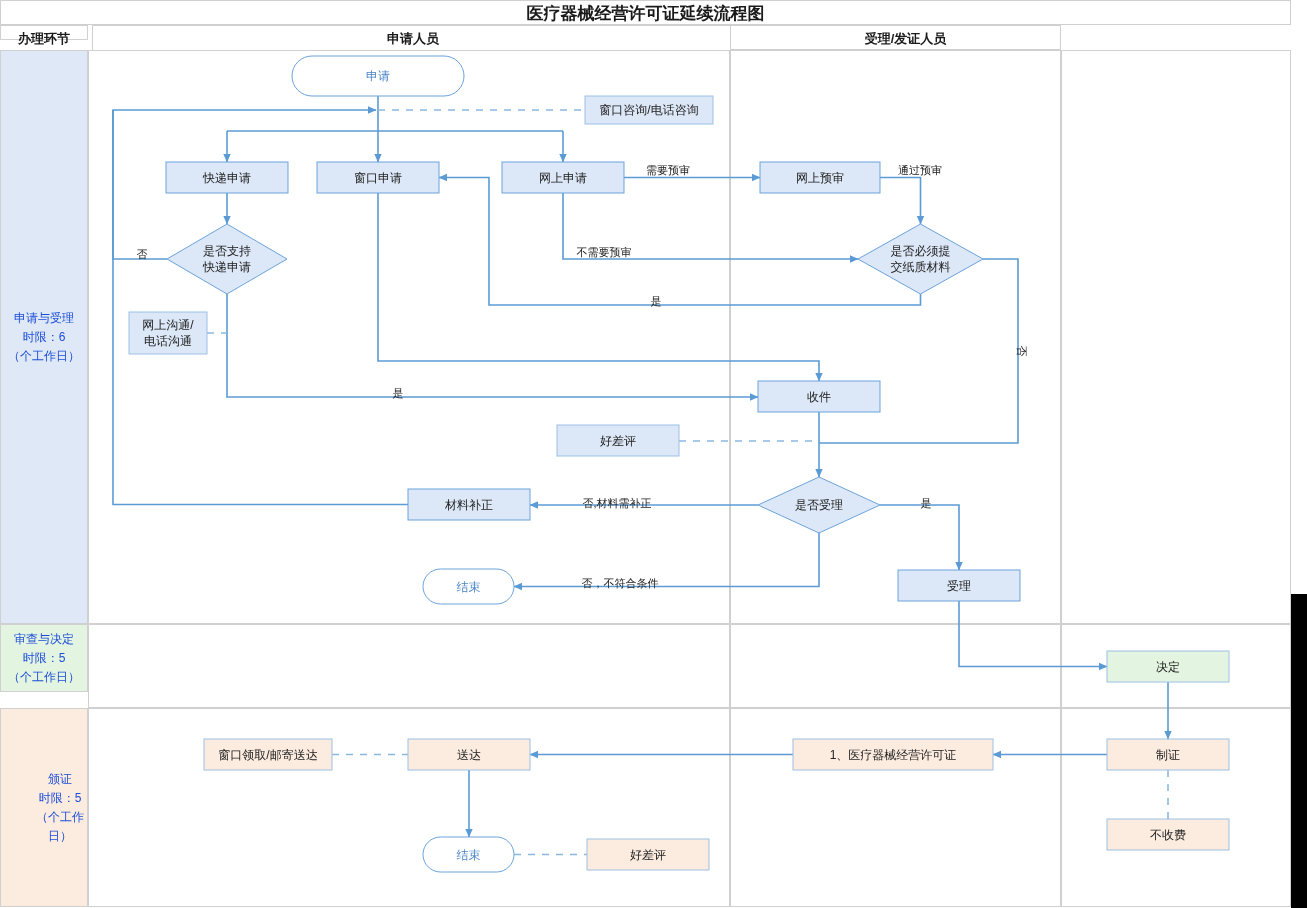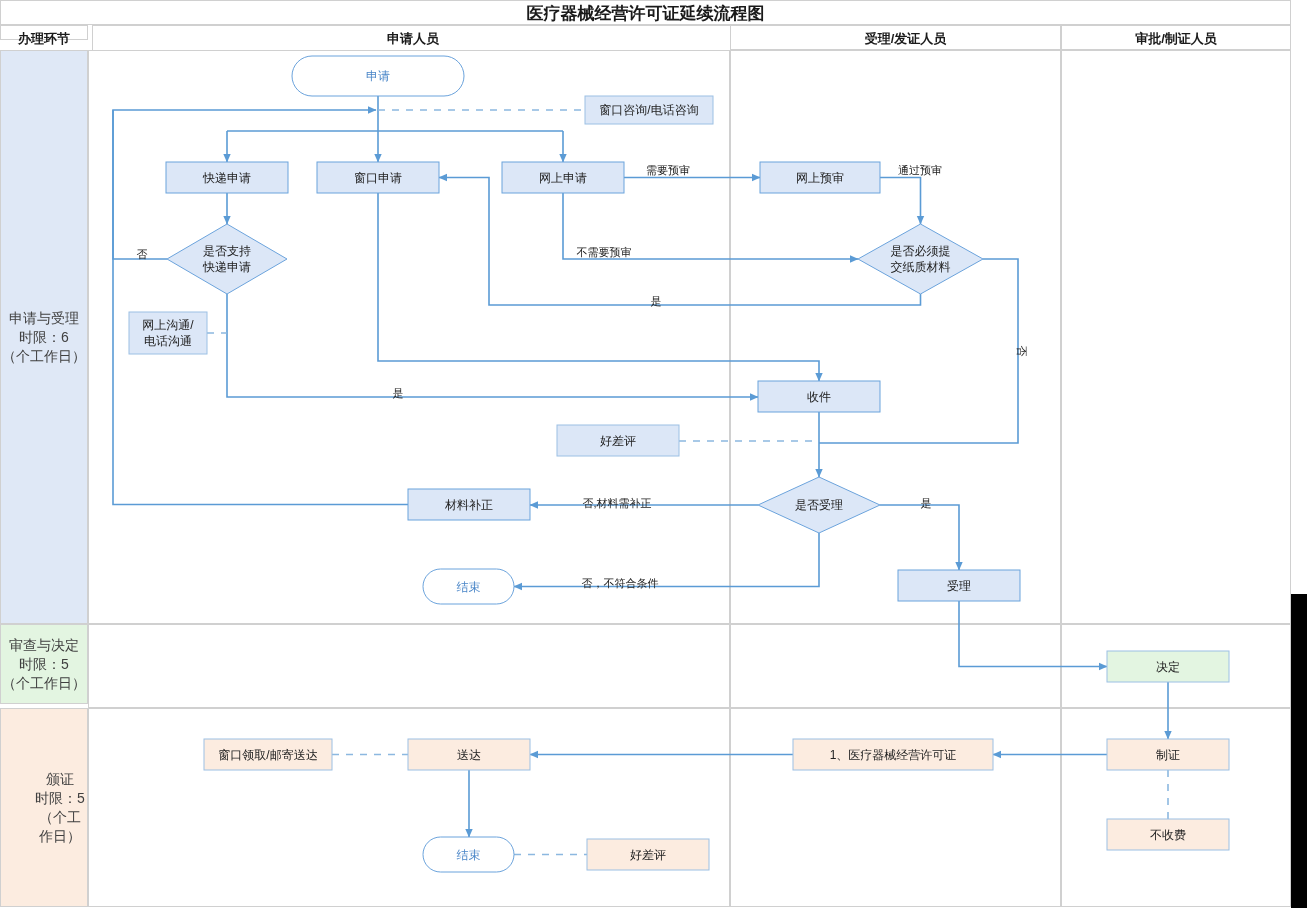--- a/index.html
+++ b/index.html
@@ -7,59 +7,58 @@
   #page{position:relative;width:1307px;height:908px;overflow:hidden;background:#fff;}
   #title{position:absolute;left:0;top:0;width:1291px;height:25px;line-height:25px;
          text-align:center;font-size:17px;font-weight:bold;color:#1a1a1a;
          border:1px solid #d0d0d0;box-sizing:border-box;background:#fff;}
   .hdr{position:absolute;top:25px;height:25px;line-height:25px;text-align:center;
        font-size:13px;font-weight:bold;color:#1a1a1a;border:1px solid #d0d0d0;
        box-sizing:border-box;background:#fff;}
   .lanecell{position:absolute;box-sizing:border-box;border:1px solid #d0d0d0;background:#fff;}
   .stagecell{position:absolute;box-sizing:border-box;border:1px solid #d0d0d0;
              display:flex;align-items:center;justify-content:center;text-align:center;
-             font-size:14px;color:#404040;line-height:19px;}
+             font-size:12px;color:#1d4ed8;line-height:19px;}
   .stage-blue{background:#dfe8f6;}
   .stage-green{background:#e3f5e1;}
   .stage-orange{background:#fcece0;padding-left:32px;}
   #svgwrap{position:absolute;left:0;top:0;width:1307px;height:908px;pointer-events:none;}
   .nodetext{font-size:12px;font-family:"Liberation Sans","DejaVu Sans",sans-serif;}
   .edgelabel{font-size:11px;fill:#222;font-family:"Liberation Sans","DejaVu Sans",sans-serif;}
   #rightbar{position:absolute;right:0;top:594px;width:16px;height:314px;background:#000;}
 </style>
 </head>
 <body>
 
 <div id="page">
 
   <div id="title">医疗器械经营许可证延续流程图</div>
 
   <div class="hdr" id="hdr-stage" style="left: 0px; top: 25px; width: 88px; height: 15px;">办理环节</div>
   <div class="hdr" id="hdr-app" style="left: 92px; top: 25px; width: 642px; height: 35px;">申请人员</div>
   <div class="hdr" id="hdr-acc" style="left: 730px; top: 25px; width: 331px; height: 25px; padding-left: 20px;">受理/发证人员</div>
-  <div class="hdr" id="hdr-apr" style="left: 1061px; top: 25px; width: 230px; height: 25px;">审批/制证人员</div>
 
   <div class="lanecell" id="lane-a-1" style="left: 88px; top: 50px; width: 642px; height: 574px;"></div>
   <div class="lanecell" id="lane-b-1" style="left: 730px; top: 50px; width: 331px; height: 574px;"></div>
   <div class="lanecell" id="lane-c-1" style="left: 1061px; top: 50px; width: 230px; height: 574px;"></div>
   <div class="lanecell" id="lane-a-2" style="left: 88px; top: 624px; width: 642px; height: 84px;"></div>
   <div class="lanecell" id="lane-b-2" style="left: 730px; top: 624px; width: 331px; height: 84px;"></div>
   <div class="lanecell" id="lane-c-2" style="left: 1061px; top: 624px; width: 230px; height: 84px;"></div>
   <div class="lanecell" id="lane-a-3" style="left: 88px; top: 708px; width: 642px; height: 199px;"></div>
   <div class="lanecell" id="lane-b-3" style="left: 730px; top: 708px; width: 331px; height: 199px;"></div>
   <div class="lanecell" id="lane-c-3" style="left: 1061px; top: 708px; width: 230px; height: 199px;"></div>
 
   <div class="stagecell stage-blue" id="stage-0" style="left: 0px; top: 50px; width: 88px; height: 574px;">
       <div>
         <div>申请与受理</div>
         <div>时限：6</div>
         <div>（个工作日）</div>
       </div>
     </div>
-  <div class="stagecell stage-green" id="stage-1" style="left: 0px; top: 624px; width: 88px; height: 80px;">
+  <div class="stagecell stage-green" id="stage-1" style="left: 0px; top: 624px; width: 88px; height: 68px;">
       <div>
         <div>审查与决定</div>
         <div>时限：5</div>
         <div>（个工作日）</div>
       </div>
     </div>
   <div class="stagecell stage-orange" id="stage-2" style="left: 0px; top: 708px; width: 88px; height: 199px;">
       <div>
         <div>颁证</div>
         <div>时限：5</div>

